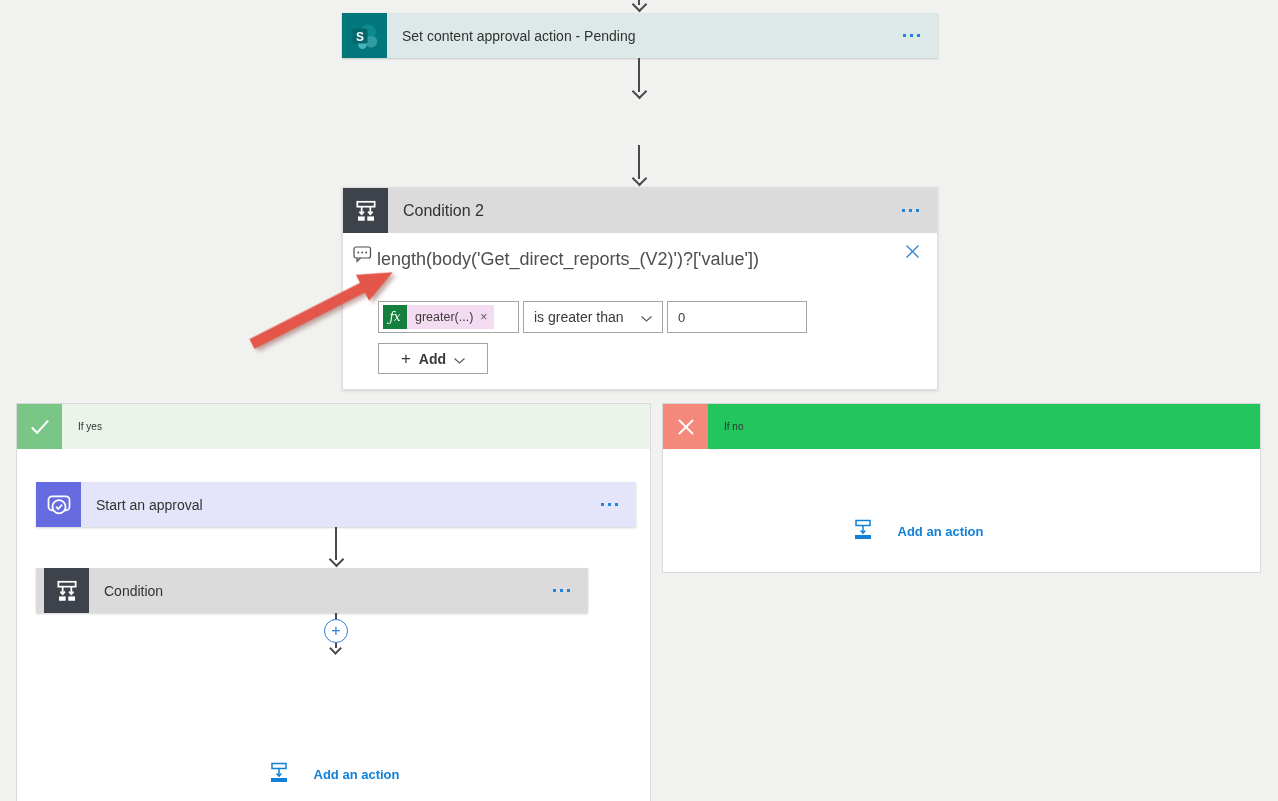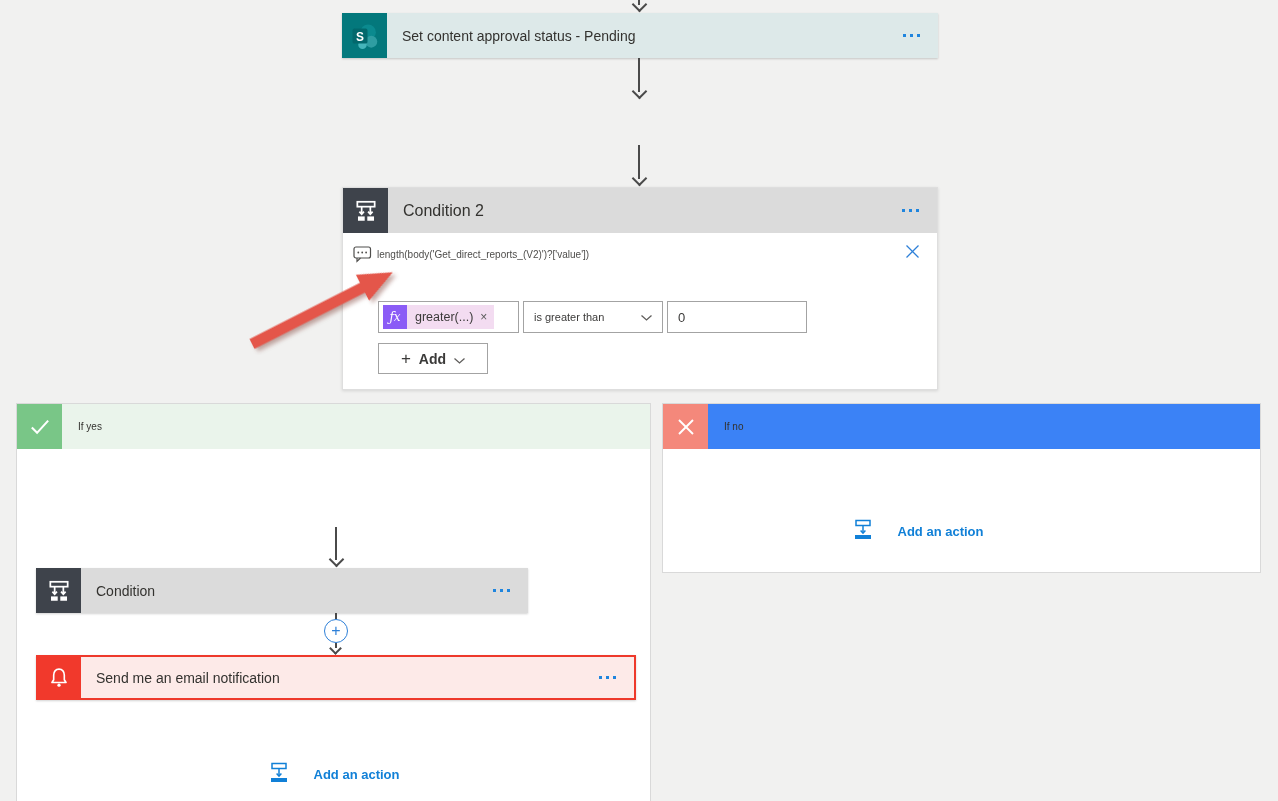--- a/index.html
+++ b/index.html
@@ -29,51 +29,51 @@
   .menu i { width:3px; height:3px; background:#1F85DE; display:block; }
 
   
   .panel { position:absolute; left:342px; top:187px; width:596px; height:203px;
            background:#fff; border:1px solid #DEDEDE; box-shadow:0 1px 3px rgba(0,0,0,.12); }
   .panel-header { position:absolute; left:0; top:0; right:0; height:45px; background:#DBDBDB;
                   display:flex; align-items:center; cursor:pointer; }
   .panel-header .cicon { width:45px; height:45px; flex:none; display:flex; align-items:center; justify-content:center; background:#3E434B; }
   .panel-header .ctitle { padding-left:15px; font-size:16px; color:#33322F; }
   .expr-icon { position:absolute; left:10px; top:58px; }
-  .expr-text { position:absolute; left:34px; top:61px; font-size:10px; color:#4F4E4C; }
+  .expr-text { position:absolute; left:34px; top:61px; font-size:18px; color:#4F4E4C; }
   .expr-close { position:absolute; right:16px; top:55px; background:none; border:none; cursor:pointer; }
 
   .operand-box { position:absolute; left:35px; top:113px; width:141px; height:32px;
                  border:1px solid #A3A3A3; background:#fff; display:flex; align-items:center; padding:0 4px; cursor:pointer; }
   .fx-pill { display:flex; align-items:center; background:#F3DCF1; height:24px; padding-right:7px; cursor:pointer; }
-  .fx-badge { width:24px; height:24px; background:#8b5cf6; color:#fff; text-align:center;
+  .fx-badge { width:24px; height:24px; background:#15803d; color:#fff; text-align:center;
               font:italic 12px "DejaVu Serif", serif; line-height:24px; margin-right:8px; }
   .fx-label { font-size:12.5px; color:#3B3A39; }
   .fx-x { font-size:12px; color:#5B5B5B; margin-left:7px; cursor:pointer; }
 
   .op-box { position:absolute; left:180px; top:113px; width:140px; height:32px; border:1px solid #A3A3A3;
-            background:#fff; display:flex; align-items:center; padding:0 10px; font-size:11px; cursor:pointer; }
+            background:#fff; display:flex; align-items:center; padding:0 10px; font-size:14px; cursor:pointer; }
   .op-box .chev { margin-left:auto; }
   .value-box { position:absolute; left:324px; top:113px; width:140px; height:32px; border:1px solid #A3A3A3;
                background:#fff; padding:0 10px; font:13px "Liberation Sans", sans-serif; color:#3B3A39; }
   .add-btn { position:absolute; left:35px; top:155px; width:110px; height:31px; border:1px solid #A3A3A3;
              background:#fff; display:flex; align-items:center; justify-content:center; gap:8px;
              font:600 14px "Liberation Sans", sans-serif; color:#3B3A39; cursor:pointer; }
   .add-btn .plus { font-size:17px; font-weight:400; color:#3B3A39; }
 
   
   .branch { position:absolute; background:#fff; border:1px solid #D9D9D9; }
   .branch-header { height:45px; display:flex; align-items:center; cursor:pointer; }
   .branch-header .bicon { width:45px; height:45px; flex:none; display:flex; align-items:center; justify-content:center; }
   .branch-header .blabel { padding-left:16px; font-size:10px; color:#33322F; }
   .branch.yes { left:16px; top:403px; width:635px; height:430px; }
   .branch.yes .branch-header { background:#EAF4EB; }
   .branch.yes .bicon { background:#79C687; }
   .branch.no { left:662px; top:403px; width:599px; height:170px; }
-  .branch.no .branch-header { background:#3b82f6; }
+  .branch.no .branch-header { background:#22c55e; }
   .branch.no .bicon { background:#F4887B; }
 
   .add-action { display:flex; align-items:center; gap:24px; background:none; border:none; cursor:pointer;
                 font:600 13px "Liberation Sans", sans-serif; color:#1180D7; }
   .yes-add { position:absolute; left:0; width:100%; top:358px; display:flex; justify-content:center; }
   .no-add  { position:absolute; left:0; width:100%; top:115px; display:flex; justify-content:center; transform:translateX(-44px); }
 
   
   .annotation { position:absolute; left:230px; top:250px; pointer-events:none; }
 </style>
@@ -87,21 +87,21 @@
   <div class="card" style="left:342px; top:13px; width:596px; background:#DDE9E9;">
     <span class="cicon" style="background:#03787C;">
       <svg width="30" height="30" viewBox="0 0 24 24">
         <circle cx="14.5" cy="9" r="6.2" fill="#0B8A8F"></circle>
         <circle cx="17" cy="16.5" r="4.8" fill="#2F9DA2"></circle>
         <circle cx="10" cy="19" r="3.4" fill="#45B5BA"></circle>
         <rect x="2" y="6" width="12" height="12" rx="1.5" fill="#02686C"></rect>
         <text x="8" y="15.6" fill="#fff" font-size="9.5" font-weight="bold" text-anchor="middle" font-family="Liberation Sans, sans-serif">S</text>
       </svg>
     </span>
-    <span class="ctitle">Set content approval status - Pending</span>
+    <span class="ctitle">Set content approval action - Pending</span>
     <span class="menu">
         <i></i>
         <i></i>
         <i></i>
       </span>
   </div>
 
   <div class="connector" style="left:631px; top:58px; height:40px;"></div>
 
 
@@ -185,24 +185,39 @@
   <div class="branch yes">
     <div class="branch-header">
       <span class="bicon">
         <svg width="28" height="28" viewBox="0 0 24 24">
           <polyline points="5,12.5 9.5,17 19,6.5" fill="none" stroke="#fff" stroke-width="1.8"></polyline>
         </svg>
       </span>
       <span class="blabel">If yes</span>
     </div>
 
+    <div class="card" style="left:19px; top:78px; width:600px; background:#E4E4FA;">
+      <span class="cicon" style="background:#666CDF;">
+        <svg width="28" height="28" viewBox="0 0 24 24">
+          <rect x="3" y="4.5" width="18" height="12" rx="3" fill="none" stroke="#fff" stroke-width="1.5"></rect>
+          <circle cx="12" cy="13.5" r="5.6" fill="#666CDF" stroke="#fff" stroke-width="1.5"></circle>
+          <polyline points="9.4,13.5 11.3,15.4 14.6,11.7" fill="none" stroke="#fff" stroke-width="1.5"></polyline>
+        </svg>
+      </span>
+      <span class="ctitle">Start an approval</span>
+      <span class="menu">
+          <i></i>
+          <i></i>
+          <i></i>
+        </span>
+    </div>
 
     <div class="connector" style="left:311px; top:123px; height:39px;"></div>
 
-    <div class="card" style="left:19px; top:164px; width:492px; background:#DBDBDB;">
+    <div class="card" style="left:19px; top:164px; width:552px; background:#DBDBDB;padding-left:8px;">
       <span class="cicon" style="background:#3E434B;">
         <svg width="26" height="26" viewBox="0 0 24 24">
           <rect x="4" y="3.5" width="16" height="4.5" fill="none" stroke="#fff" stroke-width="1.6"></rect>
           <line x1="8" y1="8" x2="8" y2="14.5" stroke="#fff" stroke-width="1.6"></line>
           <line x1="16" y1="8" x2="16" y2="14.5" stroke="#fff" stroke-width="1.6"></line>
           <polyline points="5.9,12.6 8,14.9 10.1,12.6" fill="none" stroke="#fff" stroke-width="1.6"></polyline>
           <polyline points="13.9,12.6 16,14.9 18.1,12.6" fill="none" stroke="#fff" stroke-width="1.6"></polyline>
           <rect x="4.6" y="17" width="6.2" height="4" fill="#fff"></rect>
           <rect x="13.2" y="17" width="6.2" height="4" fill="#fff"></rect>
         </svg>
@@ -213,34 +228,20 @@
           <i></i>
           <i></i>
         </span>
     </div>
 
     <div class="vline" style="left:318px; top:209px; height:6px;"></div>
     <div class="plus-circle" style="left:307px; top:215px;">+</div>
     <div class="vline" style="left:318px; top:239px; height:5px;"></div>
     <div class="arrowhead" style="left:314px; top:240px;"></div>
 
-    <div class="card" style="left:19px; top:251px; width:600px; background:#FDEAE8; border:2px solid #EE392B;">
-      <span class="cicon" style="background:#F1392C; margin:-2px 0 -2px -2px;">
-        <svg width="26" height="26" viewBox="0 0 24 24">
-          <path d="M12 3.8 C8.8 3.8 7.1 6.3 7.1 9.3 L7.1 13.6 L5.5 16.2 L18.5 16.2 L16.9 13.6 L16.9 9.3 C16.9 6.3 15.2 3.8 12 3.8 Z" fill="none" stroke="#fff" stroke-width="1.5" stroke-linejoin="round"></path>
-          <circle cx="12" cy="18.6" r="1.5" fill="#fff"></circle>
-        </svg>
-      </span>
-      <span class="ctitle">Send me an email notification</span>
-      <span class="menu">
-          <i></i>
-          <i></i>
-          <i></i>
-        </span>
-    </div>
 
     <div class="yes-add">
       <button class="add-action">
         <span>
           <svg width="22" height="21" viewBox="0 0 22 21">
             <rect x="4" y="1.5" width="14" height="5" fill="#fff" stroke="#1180D7" stroke-width="1.5"></rect>
             <line x1="11" y1="6.5" x2="11" y2="13.8" stroke="#1180D7" stroke-width="1.5"></line>
             <polyline points="8.6,11.6 11,14.2 13.4,11.6" fill="none" stroke="#1180D7" stroke-width="1.5"></polyline>
             <rect x="3" y="16" width="16" height="4" fill="#1180D7"></rect>
           </svg>

